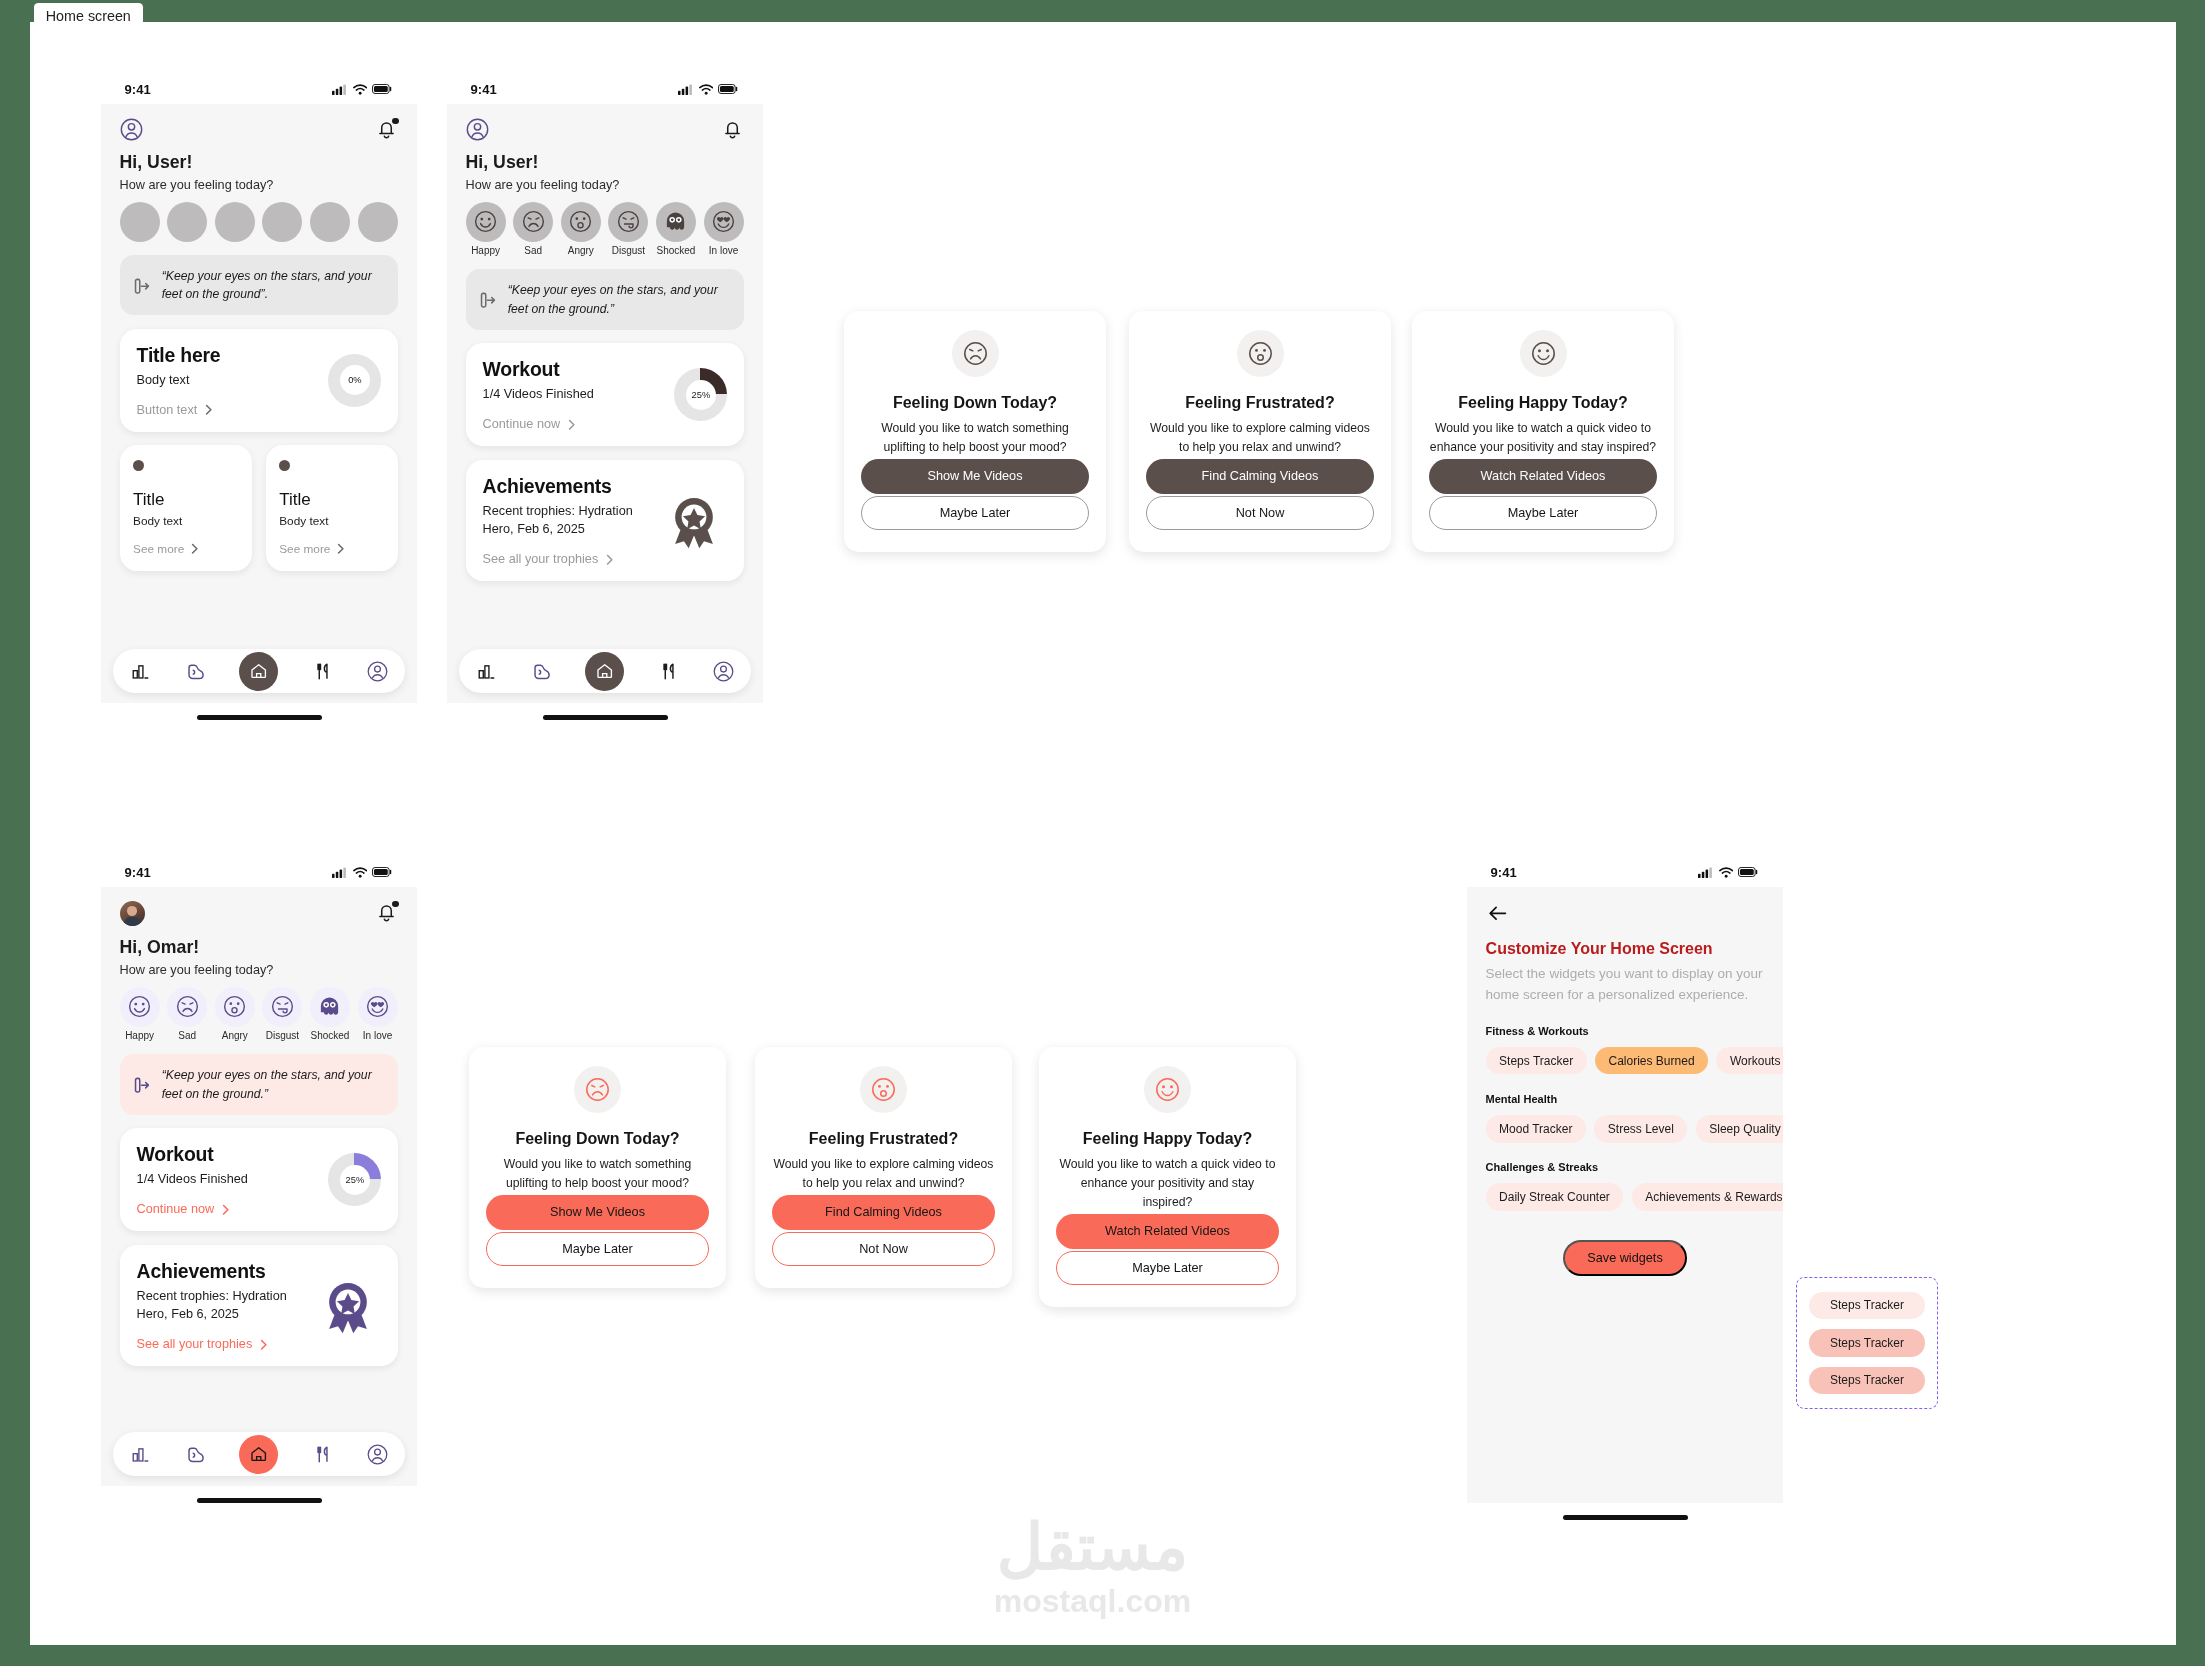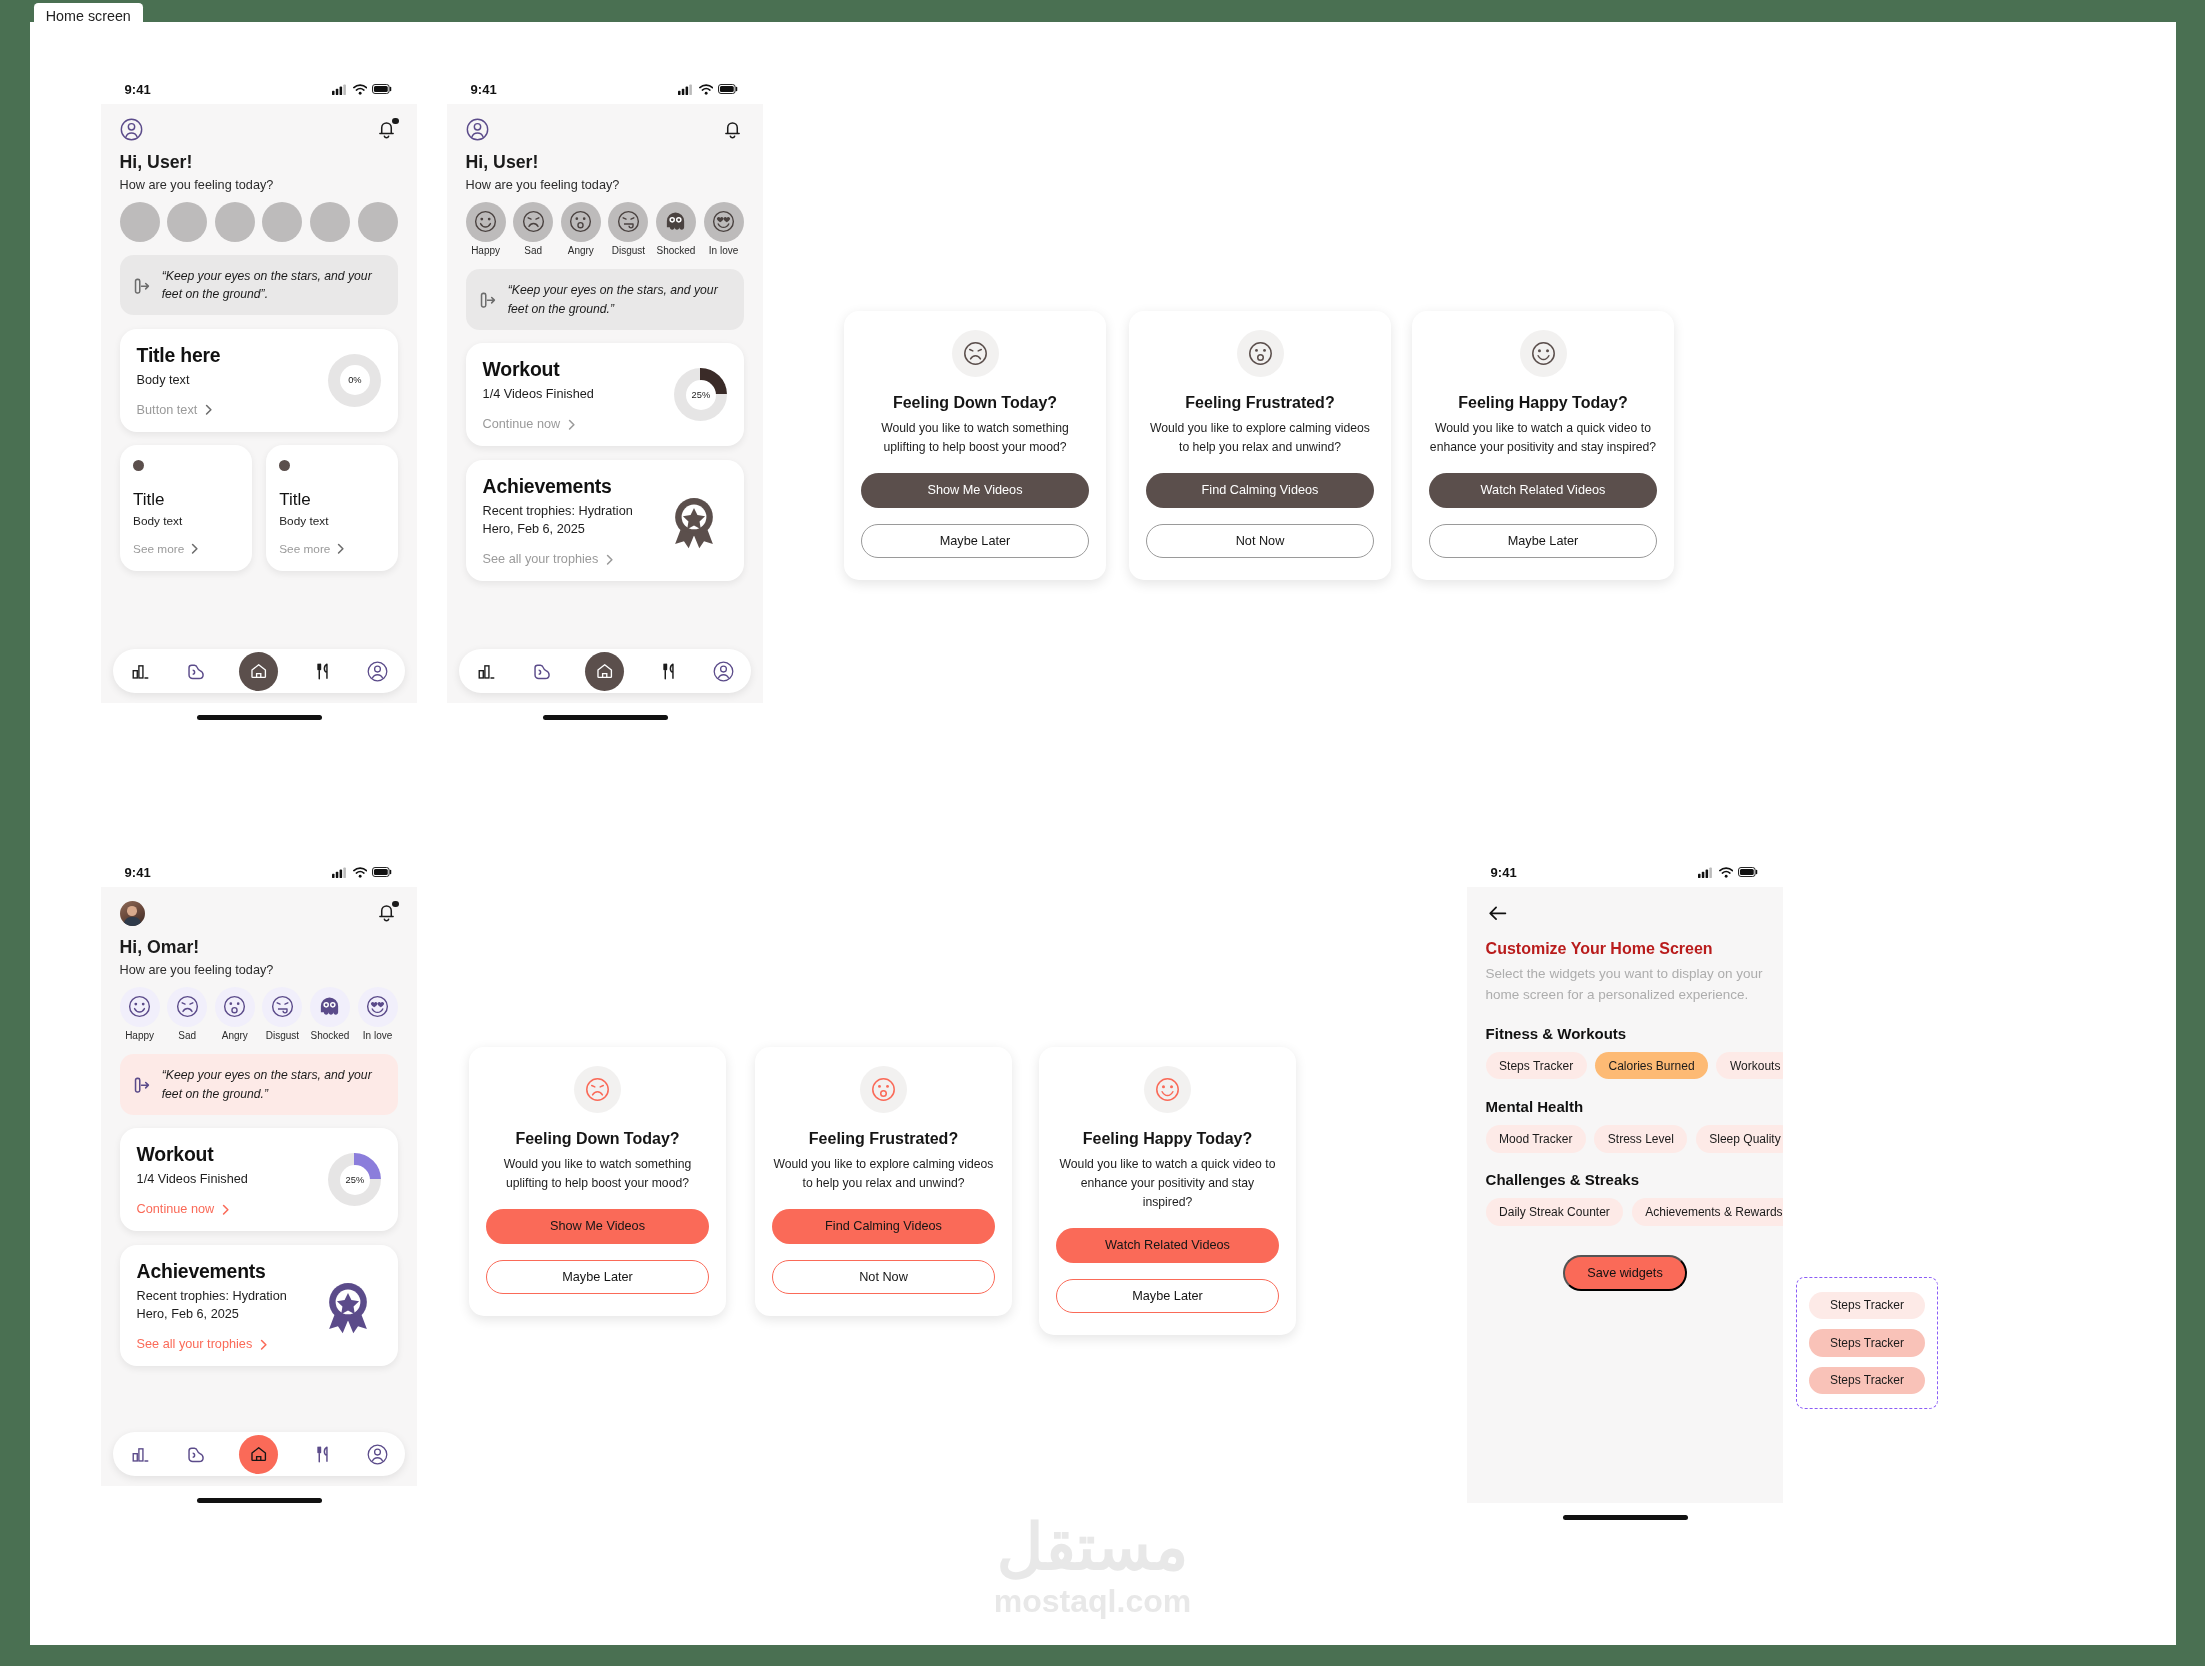--- a/index.html
+++ b/index.html
@@ -93,30 +93,30 @@
 
   
   .dlg{ position:absolute; background:#fff; border-radius:15px;
         box-shadow:0 3.4px 11.8px rgba(0,0,0,.10); padding:18.6px 17px 22px;
         text-align:center; }
   .dlg .emoji{ width:47px;height:47px;border-radius:50%;background:#f2f1f0;
         margin:0 auto; display:flex;align-items:center;justify-content:center;}
   .dlg h2{ font-size:16px; font-weight:bold; color:#151515; margin-top:17px;}
   .dlg p{ font-size:12.2px; color:#1d1d1d; line-height:1.55; margin-top:7.6px;}
   .btn{ display:block;width:100%;border-radius:18.6px;padding:9.3px 6.8px;
-        font-size:12.7px; margin-top:16px; text-align:center; border:0.8px solid transparent;}
+        font-size:12.7px; margin-top:2px; text-align:center; border:0.8px solid transparent;}
   .btn.primary{ color:#fff; }
   .btn.ghost{ background:#fff; }
 
   
   .cust{ padding:17px 18.6px 0; }
   .cust .back{ font-size:23.6px; line-height:1; color:#111; }
   .cust h2{ font-size:16px; font-weight:bold; color:#b91c1c; margin-top:17px;}
   .cust .desc{ font-size:13.5px; color:#adadad; line-height:1.55; margin-top:6.8px;}
-  .cust h3{ font-size:15px; font-weight:bold; color:#111; margin-top:18.6px;}
+  .cust h3{ font-size:11px; font-weight:bold; color:#111; margin-top:18.6px;}
   .chips{ display:flex; gap:8.4px; margin-top:10px; }
   .chip{ border-radius:17px; padding:6.8px 13.5px; font-size:12px;
          color:#1b1b1b; white-space:nowrap; flex:0 0 auto;}
   .savewrap{ text-align:center; margin-top:29px;}
   .save{ display:inline-block; border-radius:18.6px; padding:9.3px 22px;
          font-size:12.7px; color:#111;}
 
   
   .dashbox{ position:absolute; border:1.7px dashed #8b5cf6; border-radius:8.4px;
             background:#fff; padding:13.5px 11.8px; display:flex; flex-direction:column;

